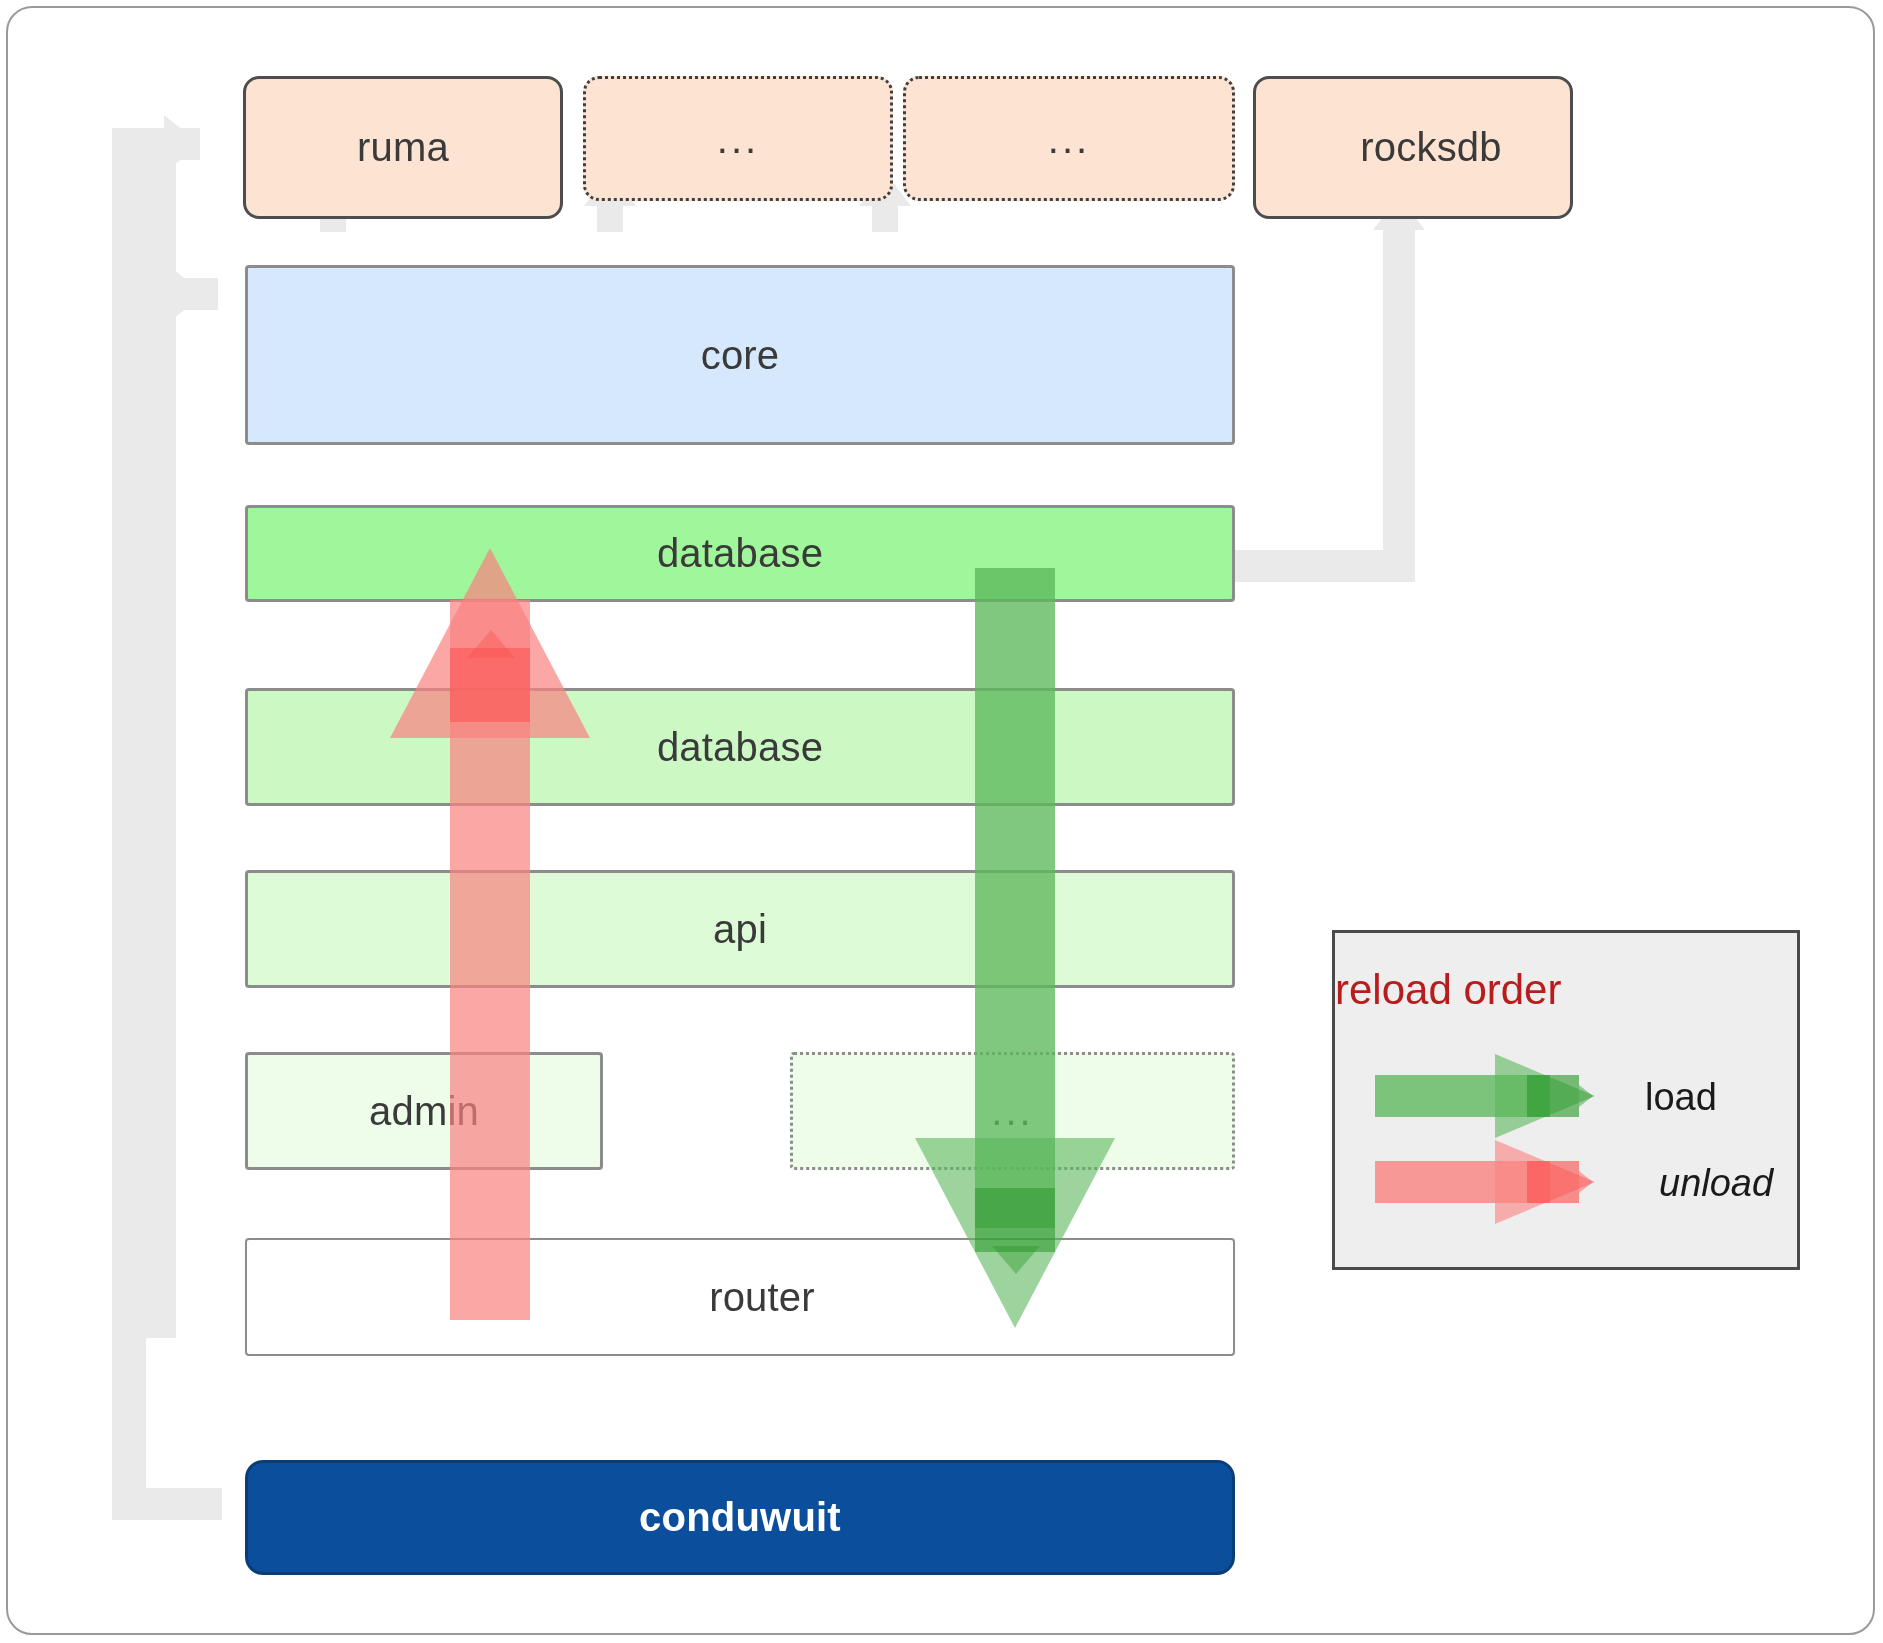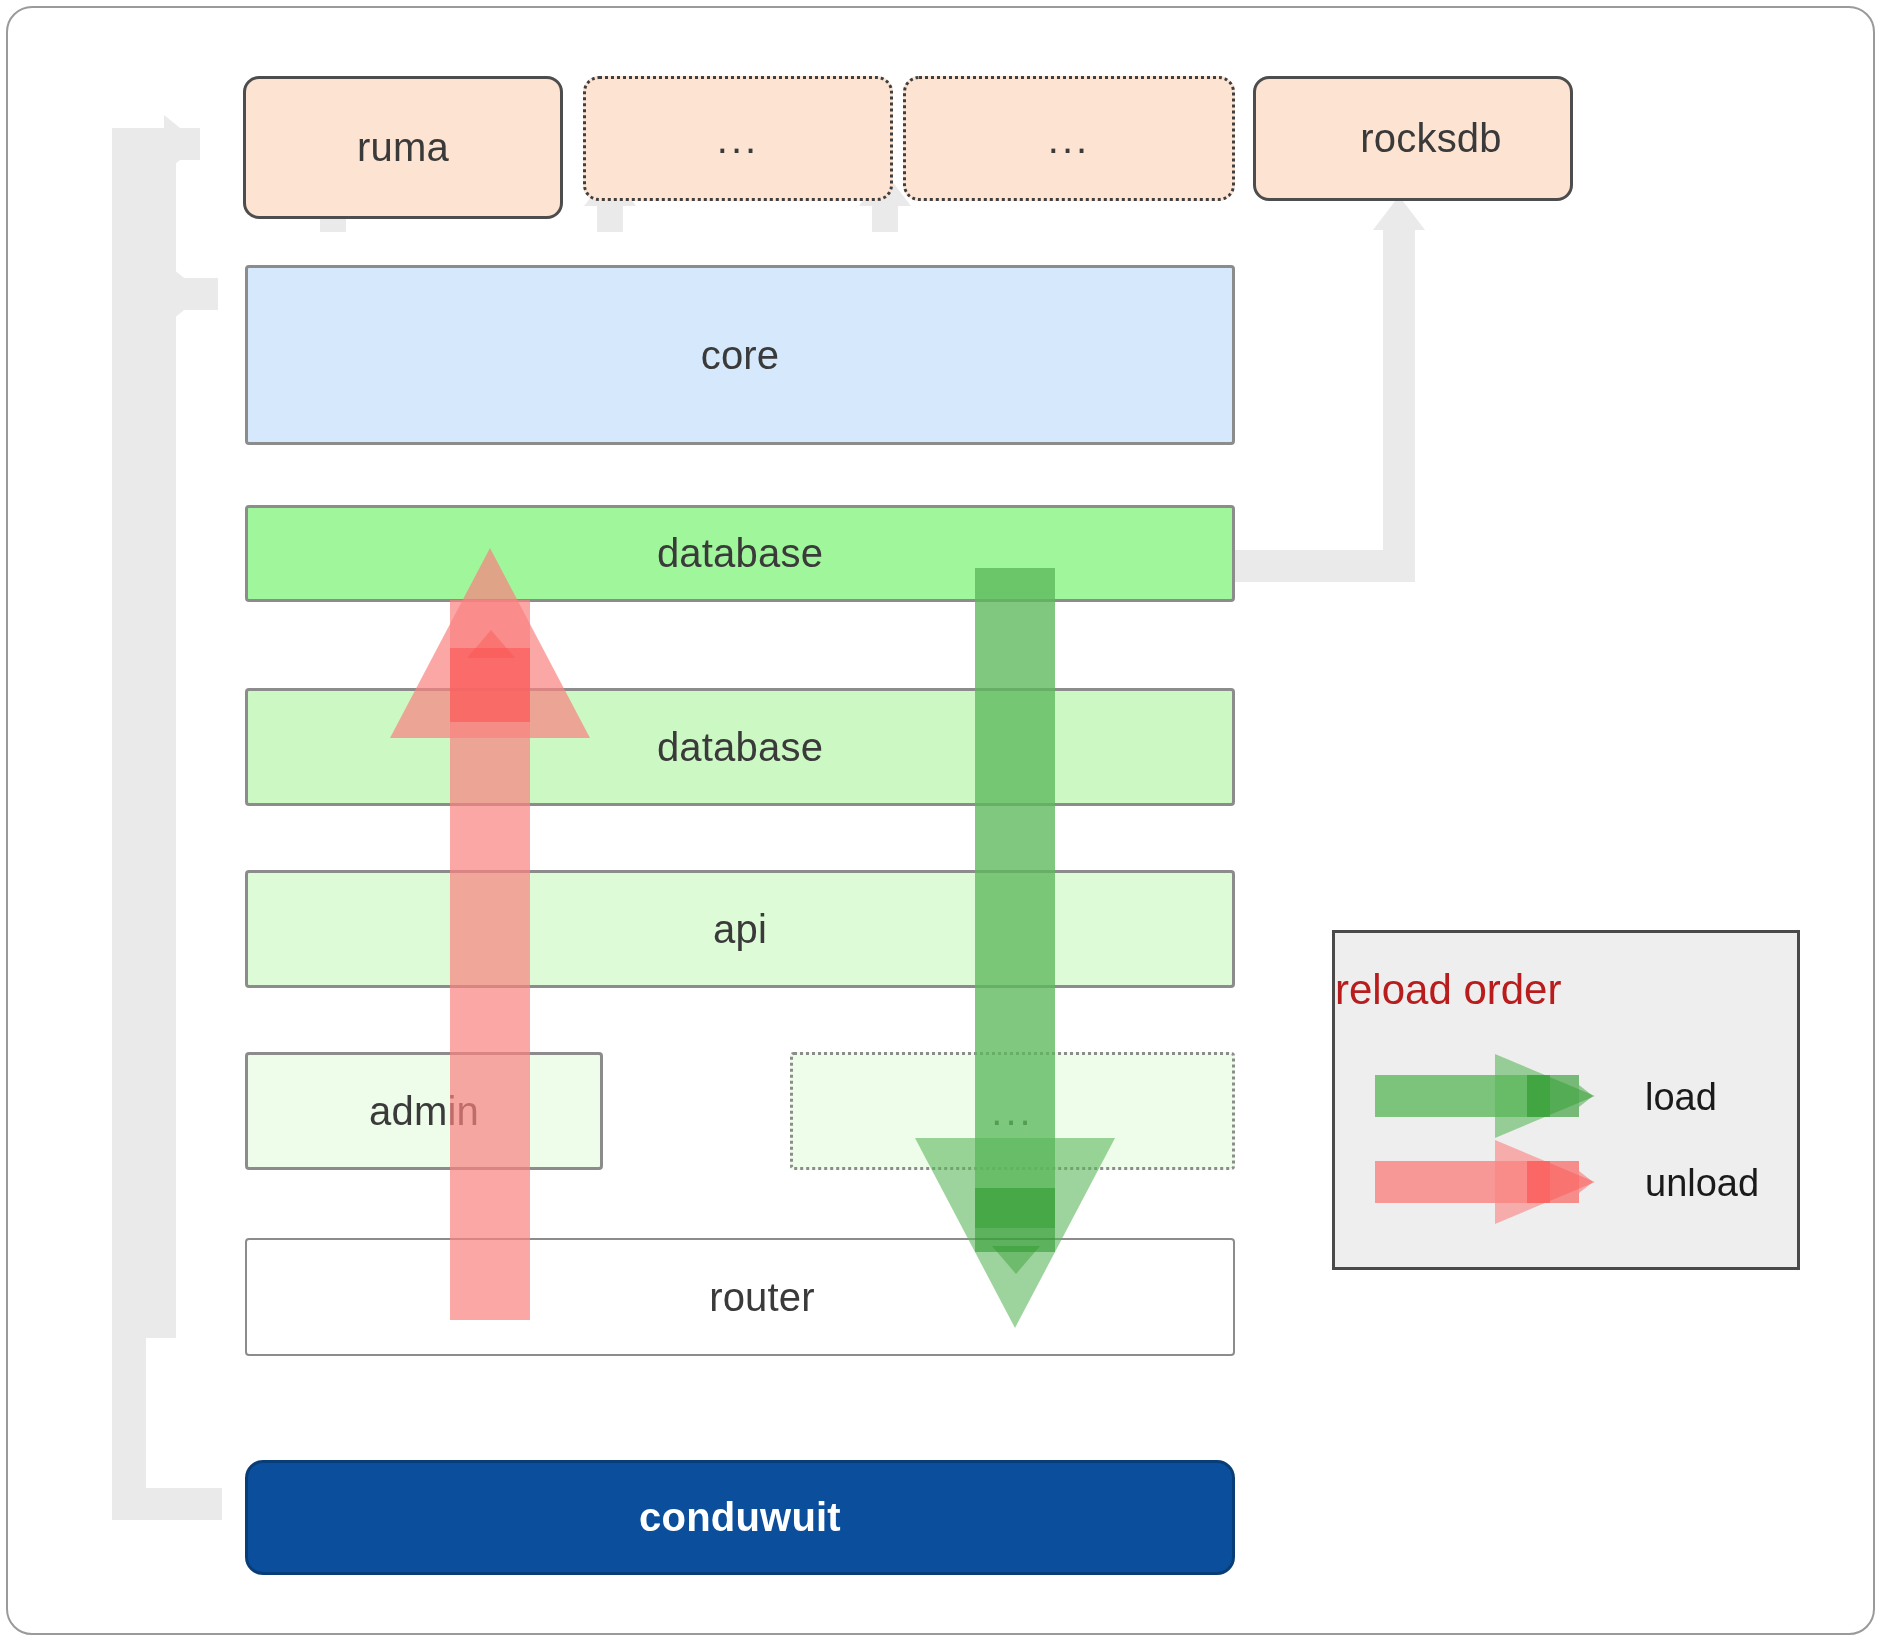--- a/index.html
+++ b/index.html
@@ -185,21 +185,21 @@
   </div>
 
   <div class="node crate dotted" style="left:583px; top:76px; width:310px; height:125px;">
     <span class="dots-label">...</span>
   </div>
 
   <div class="node crate dotted" style="left:903px; top:76px; width:332px; height:125px;">
     <span class="dots-label">...</span>
   </div>
 
-  <div class="node crate" style="left:1253px; top:76px; width:320px; height:125px;padding-left:36px;">
+  <div class="node crate" style="left:1253px; top:76px; width:320px; height:143px;padding-left:36px;">
     <span>rocksdb</span>
   </div>
 
   <div class="node core-node" style="left:245px; top:265px; width:990px; height:180px;">
     <span>core</span>
   </div>
 
   <div class="node db-node" style="left:245px; top:505px; width:990px; height:97px;">
     <span>database</span>
   </div>
@@ -262,15 +262,15 @@
                 border-left:14px solid rgba(40,150,40,0.45);"></div>
     <div class="legend-label" style="left:310px; top:143px;">load</div>
 
     <div class="leg-shaft" style="left:40px; top:228px; width:175px; height:42px; background:rgba(250,130,128,0.80);"></div>
     <div class="leg-head" style="left:160px; top:207px; border-left:100px solid rgba(250,130,128,0.62);"></div>
     <div class="leg-core" style="left:192px; top:228px; width:52px; height:42px; background:rgba(250,80,78,0.62);"></div>
     <div class="leg-core" style="left:244px; top:238px; width:0; height:0;
                 border-top:11px solid transparent;
                 border-bottom:11px solid transparent;
                 border-left:14px solid rgba(250,80,78,0.45);"></div>
-    <div class="legend-label" style="left:310px; top:229px;">unload</div>
+    <div class="legend-label" style="left:324px; top:229px;font-style:italic;">unload</div>
   </div>
 </div>
 
 </body></html>

